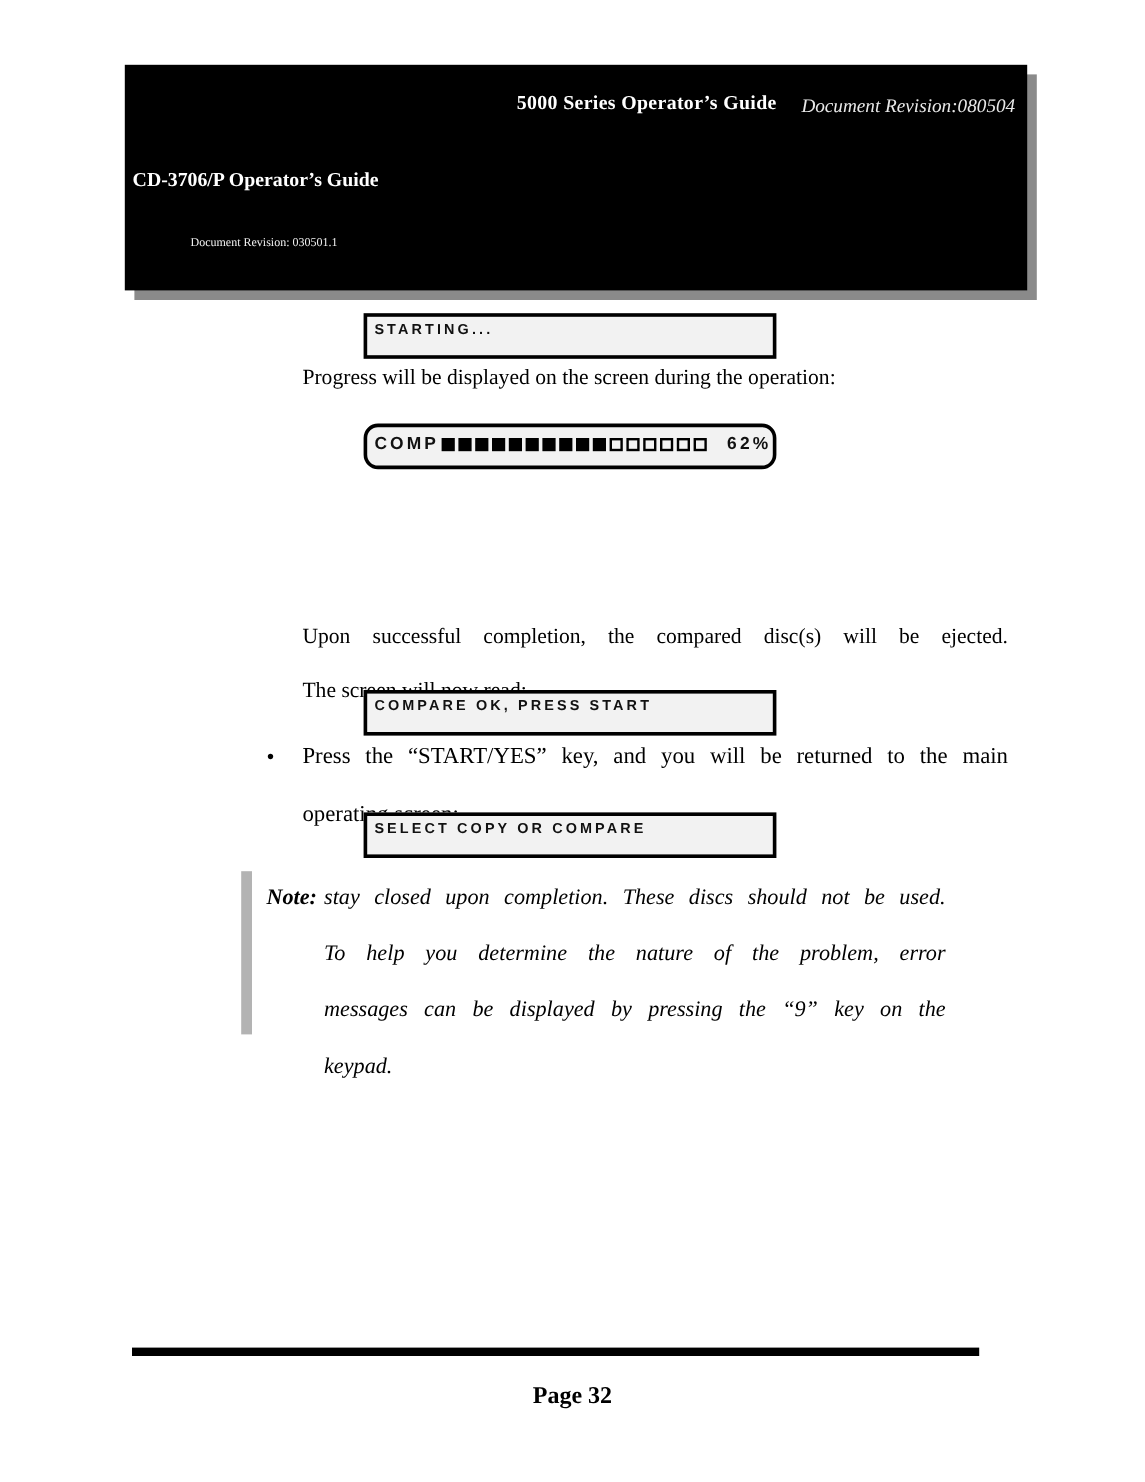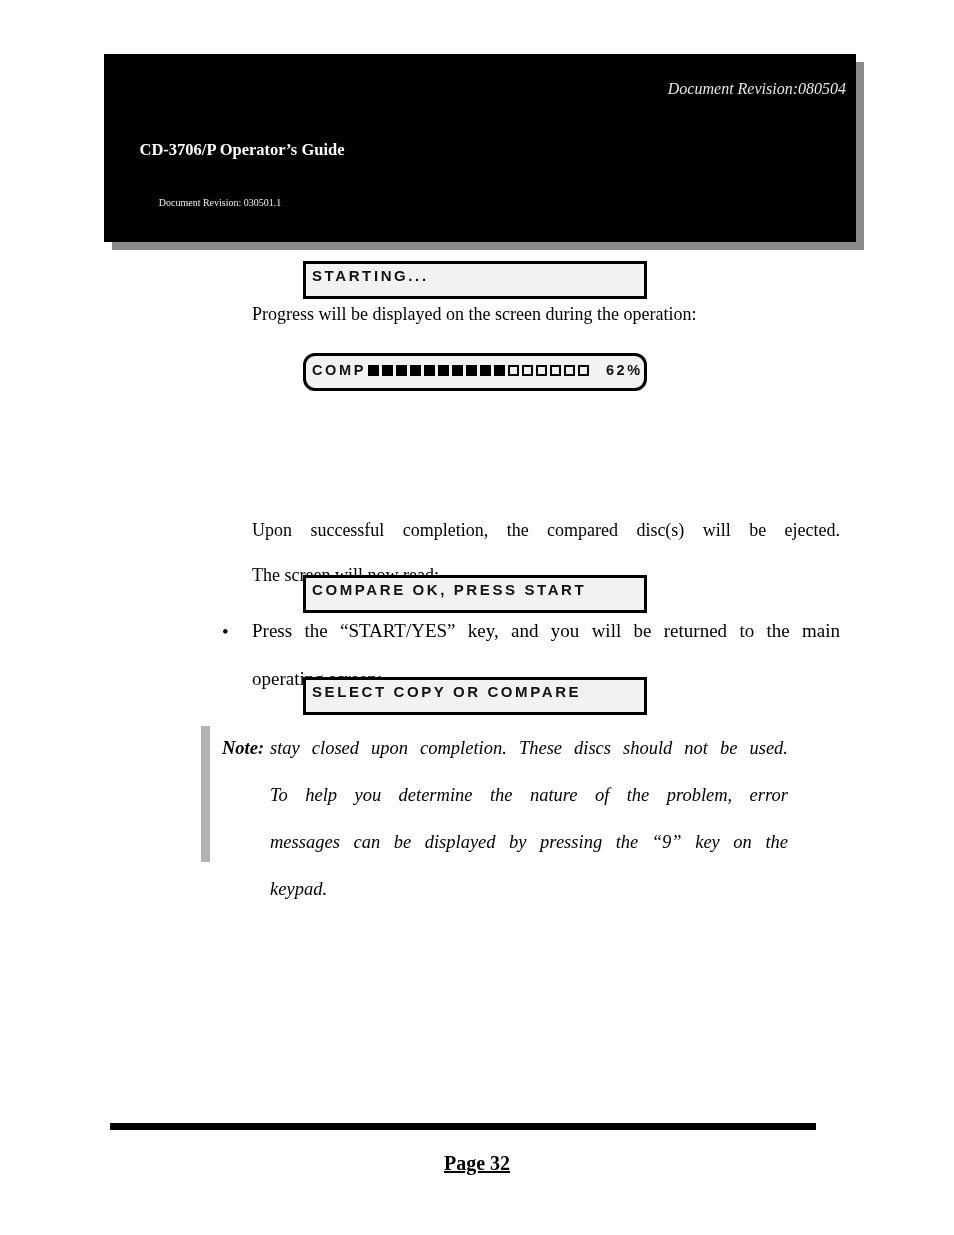--- a/index.html
+++ b/index.html
@@ -69,21 +69,20 @@
   .header-subtitle {
     position: absolute;
     left: 6px;
     top: 85px;
     width: 206px;
     text-align: center;
     font-weight: bold;
     font-size: 16.5px;
     line-height: 1.32;
     color: #ffffff;
-    margin-left: 29px;
   }
   .header-subrevision {
     position: absolute;
     left: 6px;
     top: 143px;
     width: 220px;
     text-align: center;
     font-size: 10px;
     color: #f0f0f0;
   }
@@ -96,21 +95,21 @@
     height: 38px;
     border: 3px solid #000000;
     background: #f2f2f2;
     box-sizing: border-box;
   }
   .lcd-text {
     position: absolute;
     left: 6px;
     top: 3px;
     font-family: "Liberation Sans", "DejaVu Sans", sans-serif;
-    font-size: 15px;
+    font-size: 12px;
     font-weight: bold;
     letter-spacing: 2.6px;
     color: #111111;
     white-space: pre;
   }
   .lcd-starting { top: 261px; }
   .lcd-compare-ok { top: 575px; }
   .lcd-select { top: 677px; }
 
   
@@ -241,37 +240,37 @@
     background: #000000;
   }
   .footer-page {
     position: absolute;
     left: 0px;
     top: 1152px;
     width: 954px;
     text-align: center;
     font-size: 20px;
     font-weight: bold;
-    text-decoration: underline;
   }
 
   .justify-filler {
     display: inline-block;
     width: 100%;
     height: 0;
   }
 </style>
 </head>
 <body>
 
 <div class="header-shadow"></div>
 
 <div class="header-banner">
 
 
+  <div class="header-title">5000 Series Operator’s Guide</div>
 
   <div class="header-revision">Document Revision:080504</div>
 
   <div class="header-subtitle">CD-3706/P Operator’s Guide</div>
 
   <div class="header-subrevision">Document Revision: 030501.1</div>
 </div>
 
 <div class="lcd lcd-starting">
   <span class="lcd-text">STARTING...</span>

